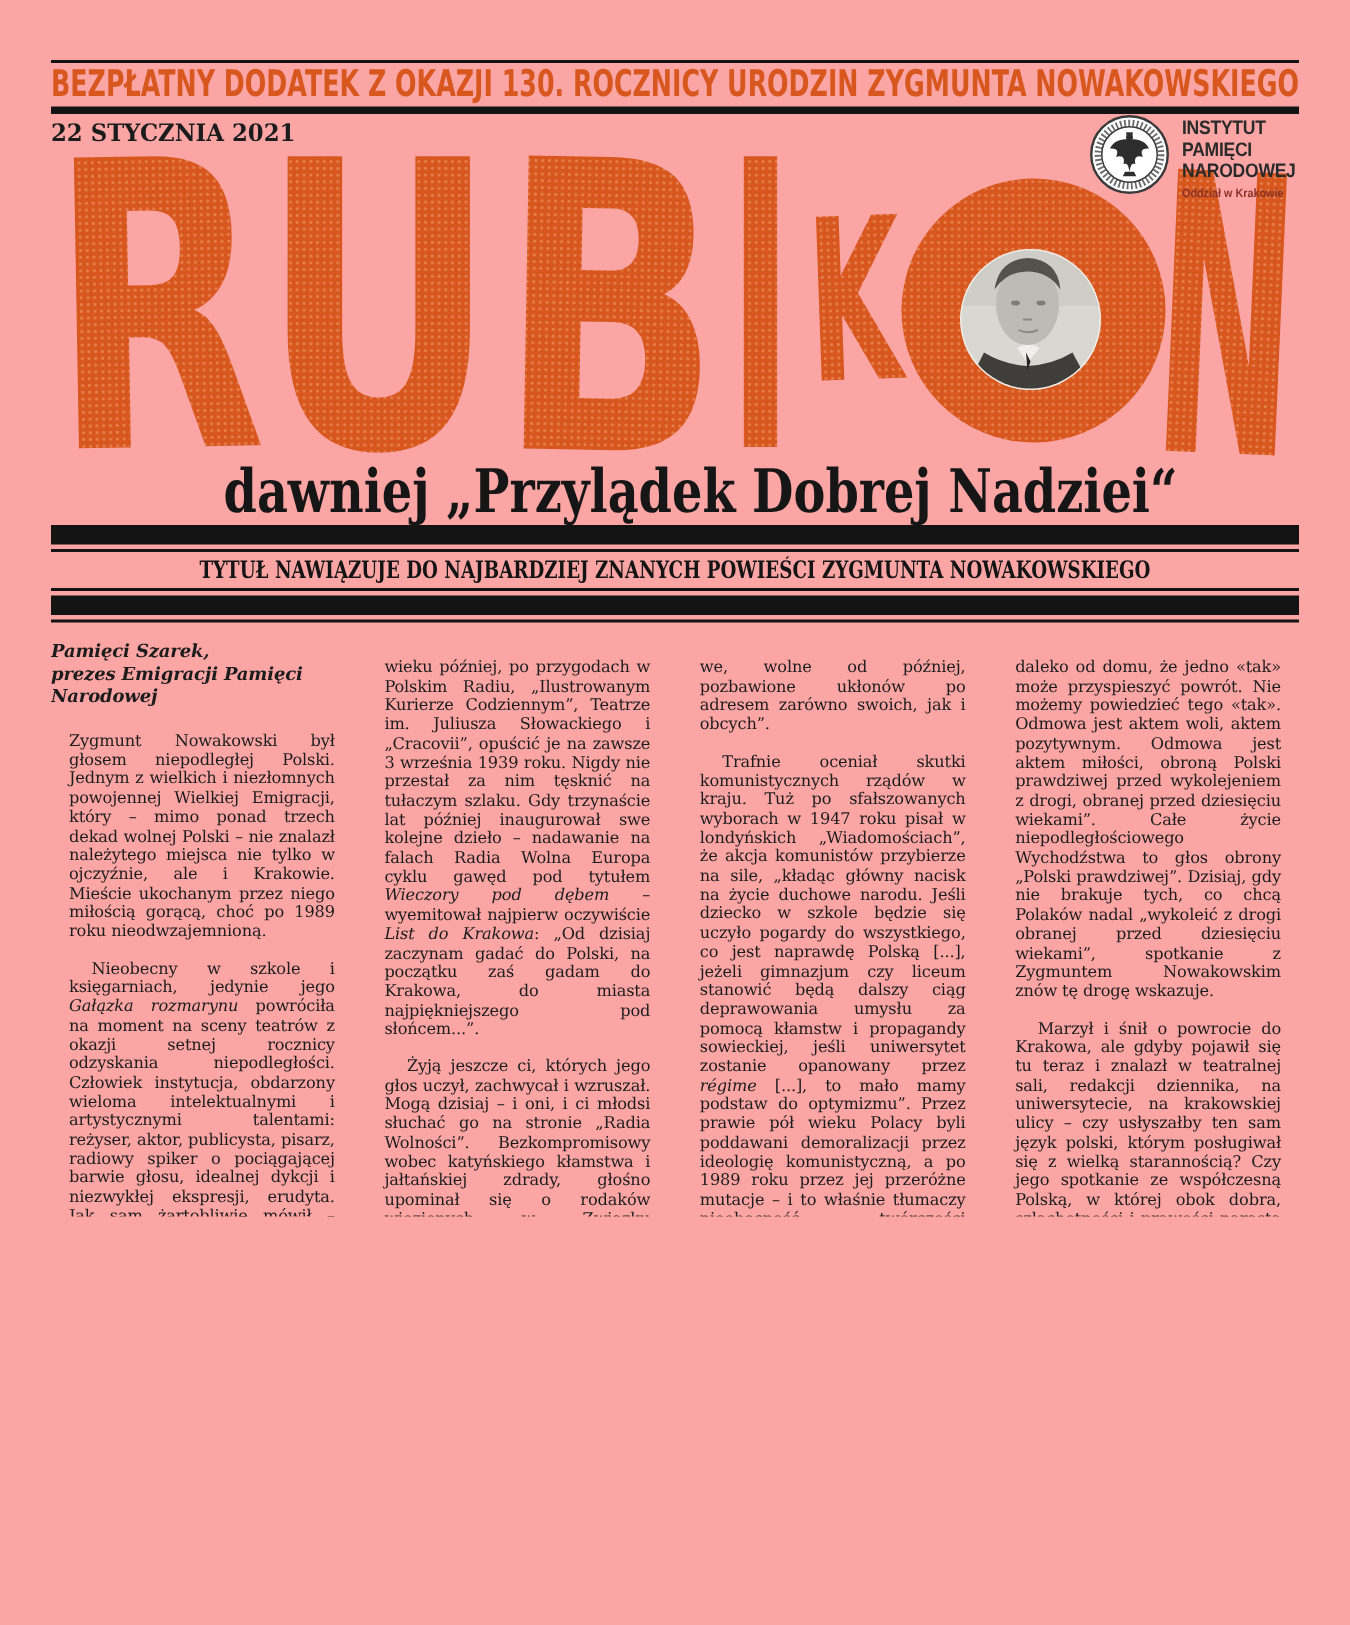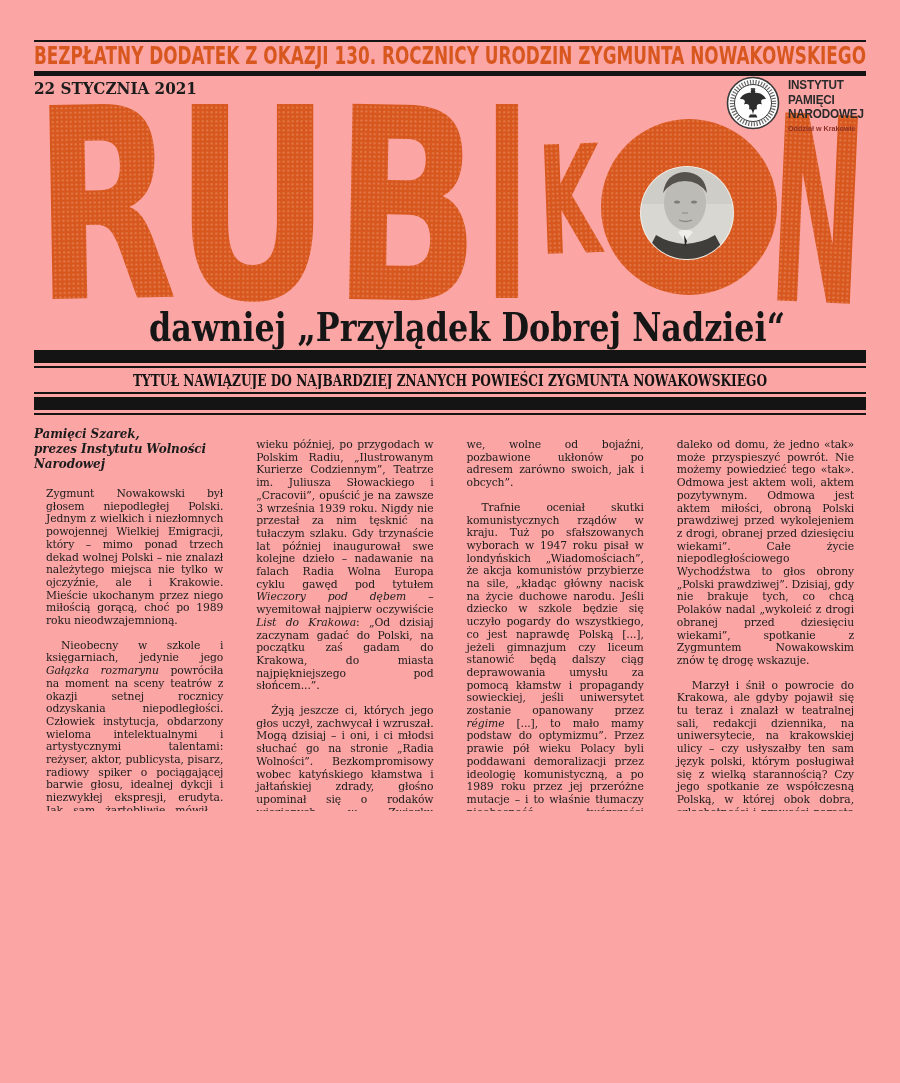--- a/index.html
+++ b/index.html
@@ -111,30 +111,30 @@
     <div class="midrule"></div>
     <div class="g3"></div>
     <div class="bar"></div>
     <div class="g3"></div>
     <div class="midrule"></div>
 
 
     <div class="columns">
       <div class="col">
         <p class="byline"><span>Pamięci Szarek,</span><br>
-          <span>prezes Instytutu Wolności Narodowej</span></p>
+          <span>prezes Emigracji Pamięci Narodowej</span></p>
       <p class="body-par"><span>Zygmunt Nowakowski był głosem niepodległej Polski. Jednym z wielkich i niezłomnych powojennej Wielkiej Emigracji, który – mimo ponad trzech dekad wolnej Polski – nie znalazł należytego miejsca nie tylko w ojczyźnie, ale i Krakowie. Mieście ukochanym przez niego miłością gorącą, choć po 1989 roku nieodwzajemnioną.</span></p>
           <p class="body-par ind"><span>Nieobecny w szkole i księgarniach, jedynie jego </span><span class="it">Gałązka rozmarynu</span><span> powróciła na moment na sceny teatrów z okazji setnej rocznicy odzyskania niepodległości. Człowiek instytucja, obdarzony wieloma intelektualnymi i artystycznymi talentami: reżyser, aktor, publicysta, pisarz, radiowy spiker o pociągającej barwie głosu, idealnej dykcji i niezwykłej ekspresji, erudyta. Jak sam żartobliwie mówił – groziła mu także kariera naukowa i piłkarska. Bezlitosny nawet wobec siebie „mistrz żartu i słów” – pokpiwał, że „łapał zbyt dużo srok za ogon”, a więc w żadnej dziedzinie wielkich osiągnięć mieć nie mógł.</span></p>
         </div>
       <div class="col">
           <p class="body-par"><span>wieku później, po przygodach w Polskim Radiu, „Ilustrowanym Kurierze Codziennym”, Teatrze im. Juliusza Słowackiego i „Cracovii”, opuścić je na zawsze 3 września 1939 roku. Nigdy nie przestał za nim tęsknić na tułaczym szlaku. Gdy trzynaście lat później inaugurował swe kolejne dzieło – nadawanie na falach Radia Wolna Europa cyklu gawęd pod tytułem </span><span class="it">Wieczory pod dębem</span><span> – wyemitował najpierw oczywiście </span><span class="it">List do Krakowa</span><span>: „Od dzisiaj zaczynam gadać do Polski, na początku zaś gadam do Krakowa, do miasta najpiękniejszego pod słońcem...”.</span></p>
           <p class="body-par ind"><span>Żyją jeszcze ci, których jego głos uczył, zachwycał i wzruszał. Mogą dzisiaj – i oni, i ci młodsi słuchać go na stronie „Radia Wolności”. Bezkompromisowy wobec katyńskiego kłamstwa i jałtańskiej zdrady, głośno upominał się o rodaków więzionych w Związku Sowieckim. Podczas obchodów jubileuszu 45-lecia pracy teatralnej i 40-lecia pracy pisarskiej mówił: „To nie jest mój jubileusz. To jest święto wolnego i niepodległego słowa. Musimy mówić i wołać za tych, którzy muszą milczeć, a myślą z pewnością tak samo jak my. Wolne, niepodległe słowo musi być twarde i harde, nieustępli-</span></p>
         </div>
       <div class="col">
-          <p class="body-par"><span>we, wolne od bojaźni, pozbawione ukłonów po adresem zarówno swoich, jak i obcych”.</span></p>
+          <p class="body-par"><span>we, wolne od później, pozbawione ukłonów po adresem zarówno swoich, jak i obcych”.</span></p>
           <p class="body-par ind"><span>Trafnie oceniał skutki komunistycznych rządów w kraju. Tuż po sfałszowanych wyborach w 1947 roku pisał w londyńskich „Wiadomościach”, że akcja komunistów przybierze na sile, „kładąc główny nacisk na życie duchowe narodu. Jeśli dziecko w szkole będzie się uczyło pogardy do wszystkiego, co jest naprawdę Polską [...], jeżeli gimnazjum czy liceum stanowić będą dalszy ciąg deprawowania umysłu za pomocą kłamstw i propagandy sowieckiej, jeśli uniwersytet zostanie opanowany przez </span><span class="it">régime</span><span> [...], to mało mamy podstaw do optymizmu”. Przez prawie pół wieku Polacy byli poddawani demoralizacji przez ideologię komunistyczną, a po 1989 roku przez jej przeróżne mutacje – i to właśnie tłumaczy nieobecność twórczości Nowakowskiego w III RP, a zarazem ilustruje kondycję duchową narodu.</span></p>
           <p class="body-par ind"><span>Wiosną 1946 roku uzasadniał postawę powojennej emigracji: „Nie wracamy do Polski, gdyż nie jest ona ani wolna, ani cała, ani niepodległa. Nie wracamy, choć serce nam bije na myśl, że stoimy tak nie-</span></p>
         </div>
       <div class="col">
           <p class="body-par"><span>daleko od domu, że jedno «tak» może przyspieszyć powrót. Nie możemy powiedzieć tego «tak». Odmowa jest aktem woli, aktem pozytywnym. Odmowa jest aktem miłości, obroną Polski prawdziwej przed wykolejeniem z drogi, obranej przed dziesięciu wiekami”. Całe życie niepodległościowego Wychodźstwa to głos obrony „Polski prawdziwej”. Dzisiaj, gdy nie brakuje tych, co chcą Polaków nadal „wykoleić z drogi obranej przed dziesięciu wiekami”, spotkanie z Zygmuntem Nowakowskim znów tę drogę wskazuje.</span></p>
           <p class="body-par ind"><span>Marzył i śnił o powrocie do Krakowa, ale gdyby pojawił się tu teraz i znalazł w teatralnej sali, redakcji dziennika, na uniwersytecie, na krakowskiej ulicy – czy usłyszałby ten sam język polski, którym posługiwał się z wielką starannością? Czy jego spotkanie ze współczesną Polską, w której obok dobra, szlachetności i prawości narasta fala agresji i wulgaryzmu, nie byłoby dla niego wstrząsem? Zygmunt Nowakowski wierzył niezachwianie, że na przekór wszystkiemu – i jak już nie raz w tysiącletniej historii bywało – „naród polski przewiąże znów pas słucki na tę drugą stronę, tę złoto-purpurową na dni wesela, zwycięstwa i wolności”.</span></p>
         </div>
     </div>
   </div>
 

